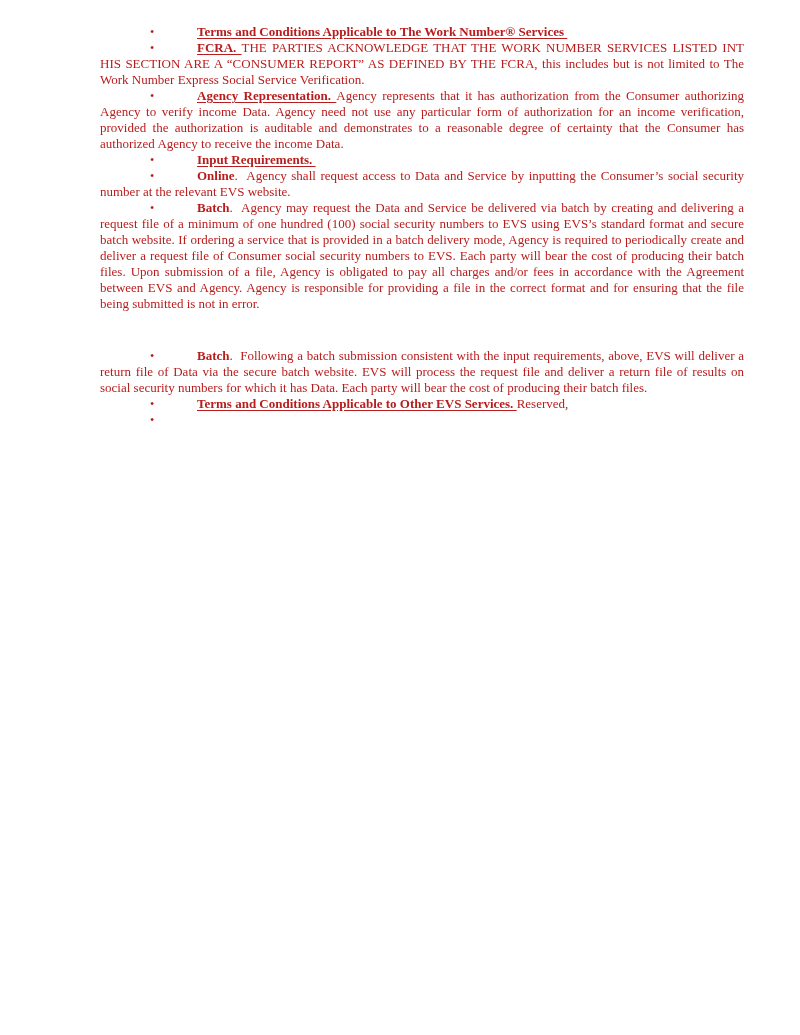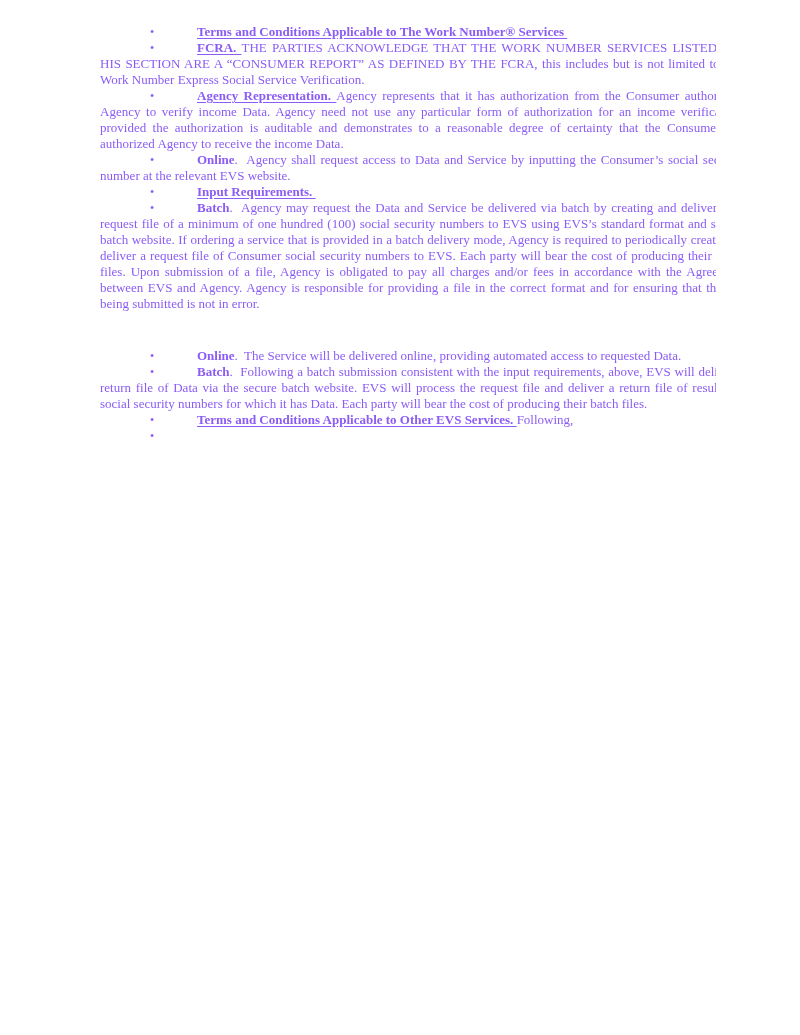--- a/index.html
+++ b/index.html
@@ -9,21 +9,22 @@
   }
   .page {
     position: relative;
     width: 716px;
     height: 1035px;
     background: #ffffff;
     overflow: hidden;
     font-family: "Liberation Serif", "DejaVu Serif", serif;
     font-size: 13px;
     line-height: 16px;
-    color: #8b5cf6;
+    color: #b91c1c;
+    padding-left: 31px;
   }
   .content {
     position: absolute;
     left: 100px;
     top: 24px;
     width: 644px;
   }
   .para {
     text-align: justify;
     text-indent: 50px;
@@ -48,23 +49,22 @@
   }
 </style>
 </head>
 <body>
 
 <div class="page">
   <div class="content" id="doc-content">
       <div class="para"><span class="bullet">•</span><span class="run b u">Terms and Conditions Applicable to The Work Number® Services&nbsp;</span></div>
       <div class="para"><span class="bullet">•</span><span class="run b u">FCRA.&nbsp;</span><span class="run">THE PARTIES ACKNOWLEDGE THAT THE WORK NUMBER SERVICES LISTED INT HIS SECTION ARE A “CONSUMER REPORT” AS DEFINED BY THE FCRA, this includes but is not limited to The Work Number Express Social Service Verification.</span></div>
       <div class="para"><span class="bullet">•</span><span class="run b u">Agency Representation.&nbsp;</span><span class="run">Agency represents that it has authorization from the Consumer authorizing Agency to verify income Data. Agency need not use any particular form of authorization for an income verification, provided the authorization is auditable and demonstrates to a reasonable degree of certainty that the Consumer has authorized Agency to receive the income Data.</span></div>
+      <div class="para"><span class="bullet">•</span><span class="run b u">Input Requirements.&nbsp;</span></div>
       <div class="para"><span class="bullet">•</span><span class="run b">Online</span><span class="run">.&nbsp; Agency shall request access to Data and Service by inputting the Consumer’s social security number at the relevant EVS website.</span></div>
-      <div class="para"><span class="bullet">•</span><span class="run b u">Input Requirements.&nbsp;</span></div>
       <div class="para"><span class="bullet">•</span><span class="run b">Batch</span><span class="run">.&nbsp; Agency may request the Data and Service be delivered via batch by creating and delivering a request file of a minimum of one hundred (100) social security numbers to EVS using EVS’s standard format and secure batch website. If ordering a service that is provided in a batch delivery mode, Agency is required to periodically create and deliver a request file of Consumer social security numbers to EVS. Each party will bear the cost of producing their batch files. Upon submission of a file, Agency is obligated to pay all charges and/or fees in accordance with the Agreement between EVS and Agency. Agency is responsible for providing a file in the correct format and for ensuring that the file being submitted is not in error.</span></div>
       <div class="para blank"></div>
       <div class="para blank"></div>
-      <div class="para"><span class="bullet">•</span><span class="run b">Online</span><span class="run">.&nbsp; The Service will be delivered online, providing automated access to requested Data.</span></div>
       <div class="para"><span class="bullet">•</span><span class="run b">Batch</span><span class="run">.&nbsp; Following a batch submission consistent with the input requirements, above, EVS will deliver a return file of Data via the secure batch website. EVS will process the request file and deliver a return file of results on social security numbers for which it has Data. Each party will bear the cost of producing their batch files.</span></div>
-      <div class="para"><span class="bullet">•</span><span class="run b u">Terms and Conditions Applicable to Other EVS Services.&nbsp;</span><span class="run">Following,</span></div>
+      <div class="para"><span class="bullet">•</span><span class="run b u">Terms and Conditions Applicable to Other EVS Services.&nbsp;</span><span class="run">Reserved,</span></div>
       <div class="para"><span class="bullet">•</span></div>
     </div>
 </div>
 
 </body></html>

